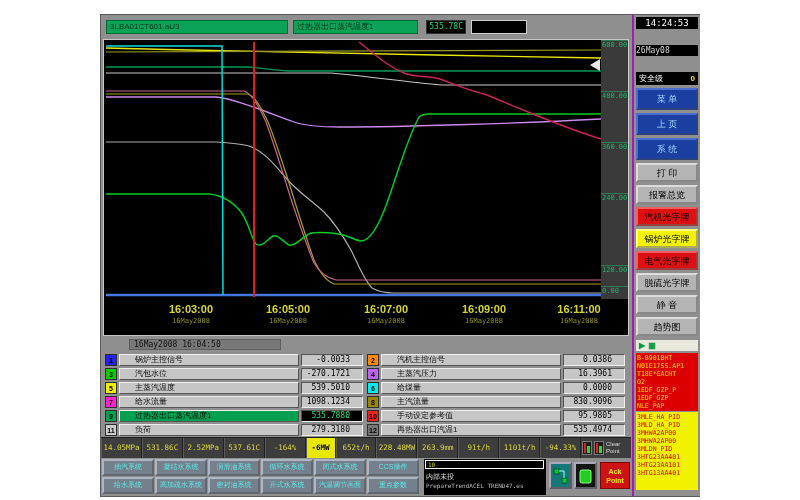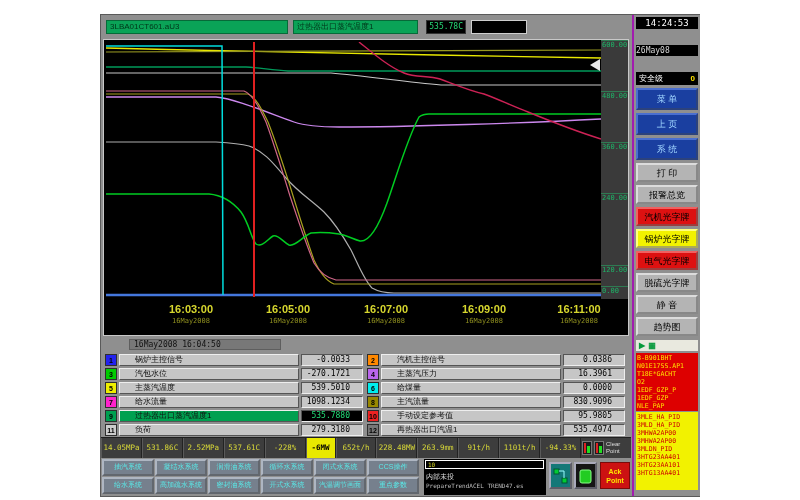--- a/index.html
+++ b/index.html
@@ -243,21 +243,21 @@
             <span class="lval">535.4974</span>
           </div>
         </div>
     </div>
 
     <div class="status" id="statusbar">
         <span class="scell">14.05MPa</span>
         <span class="scell">531.86C</span>
         <span class="scell">2.52MPa</span>
         <span class="scell">537.61C</span>
-        <span class="scell">-228%</span>
+        <span class="scell">-164%</span>
         <span class="scell hl">-6MW</span>
         <span class="scell">652t/h</span>
         <span class="scell">228.48MW</span>
         <span class="scell">263.9mm</span>
         <span class="scell">91t/h</span>
         <span class="scell">1101t/h</span>
         <span class="scell">-94.33%</span>
         <div class="st-right">
           <span class="tgl">
             <i class="r"></i>

